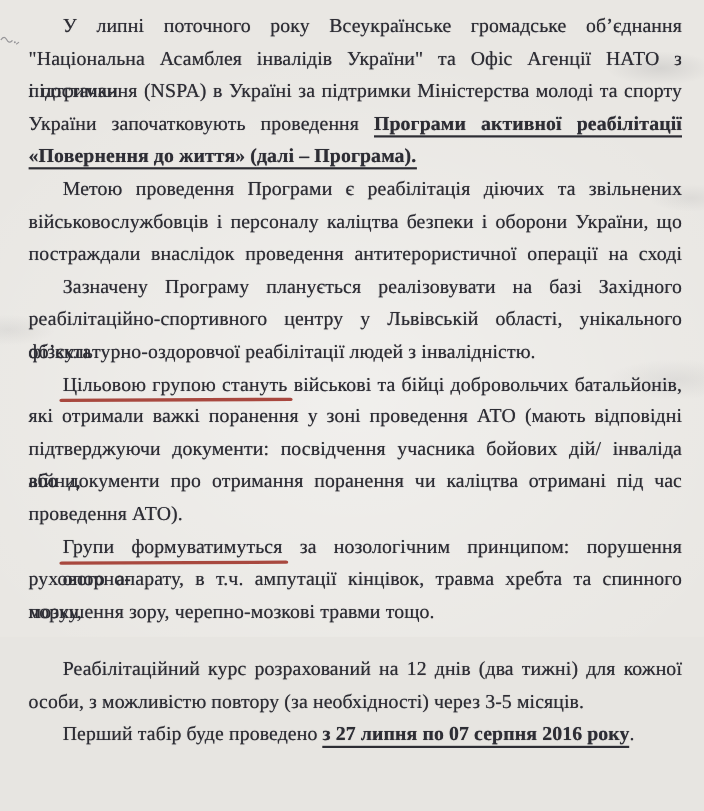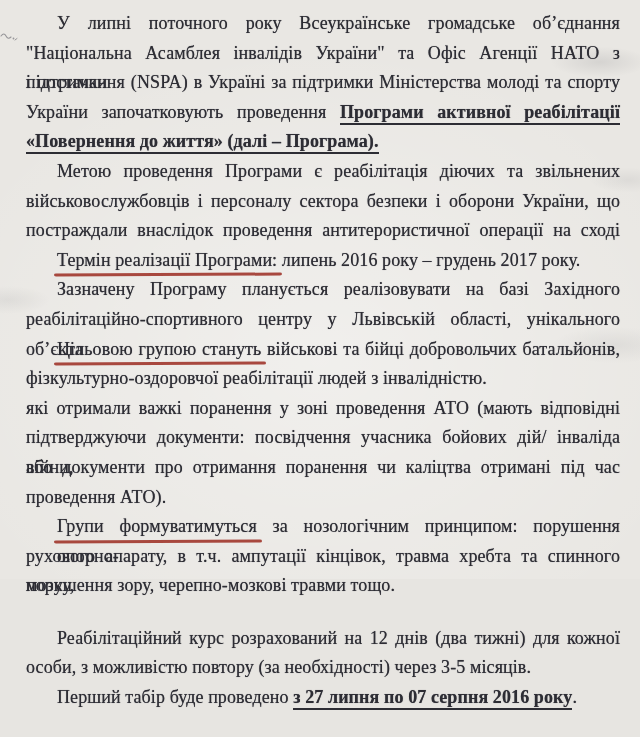--- a/index.html
+++ b/index.html
@@ -92,27 +92,26 @@
     <circle cx="13.5" cy="8.5" r="0.9" fill="#55555e"></circle>
     <path d="M15 10 l2 -1.5" fill="none" stroke="#55555e" stroke-width="1" stroke-linecap="round"></path>
   </svg>
   <div class="doc">
       <div class="line j ind"><span>У липні поточного року Всеукраїнське громадське об’єднання</span></div>
       <div class="line j"><span>"Національна Асамблея інвалідів України" та Офіс Агенції НАТО з підтримки</span></div>
       <div class="line j"><span>і постачання (NSPA) в Україні за підтримки Міністерства молоді та спорту</span></div>
       <div class="line j"><span>України започатковують проведення </span><span class="bu">Програми активної реабілітації</span></div>
       <div class="line"><span class="bu">«Повернення до життя» (далі – Програма).</span></div>
       <div class="line j ind"><span>Метою проведення Програми є реабілітація діючих та звільнених</span></div>
-      <div class="line j"><span>військовослужбовців і персоналу сектора безпеки і оборони України, що</span></div>
+      <div class="line j"><span>військовослужбовців і персоналу каліцтва безпеки і оборони України, що</span></div>
       <div class="line j"><span>постраждали внаслідок проведення антитерористичної операції на сході</span></div>
-      <div class="line ind"><span class="ru">Термін реалізації Програми:</span><span> липень 2016 року – грудень 2017 року.</span></div>
       <div class="line j ind"><span>Зазначену Програму планується реалізовувати на базі Західного</span></div>
       <div class="line j"><span>реабілітаційно-спортивного центру у Львівській області, унікального об’єкта</span></div>
+      <div class="line"><span>фізкультурно-оздоровчої реабілітації людей з інвалідністю.</span></div>
       <div class="line j ind"><span class="ru">Цільовою групою стануть</span><span> військові та бійці добровольчих батальйонів,</span></div>
-      <div class="line"><span>фізкультурно-оздоровчої реабілітації людей з інвалідністю.</span></div>
       <div class="line j"><span>які отримали важкі поранення у зоні проведення АТО (мають відповідні</span></div>
       <div class="line j"><span>підтверджуючи документи: посвідчення учасника бойових дій/ інваліда війни,</span></div>
       <div class="line j"><span>або документи про отримання поранення чи каліцтва отримані під час</span></div>
       <div class="line"><span>проведення АТО).</span></div>
       <div class="line j ind"><span class="ru">Групи формуватимуться</span><span> за нозологічним принципом: порушення опорно-</span></div>
       <div class="line j"><span>рухового апарату, в т.ч. ампутації кінцівок, травма хребта та спинного мозку,</span></div>
       <div class="line"><span>порушення зору, черепно-мозкові травми тощо.</span></div>
       <div class="line j ind" style="margin-top: 23px;"><span>Реабілітаційний курс розрахований на 12 днів (два тижні) для кожної</span></div>
       <div class="line"><span>особи, з можливістю повтору (за необхідності) через 3-5 місяців.</span></div>
       <div class="line ind"><span>Перший табір буде проведено </span><span class="bu">з 27 липня по 07 серпня 2016 року</span><span>.</span></div>

